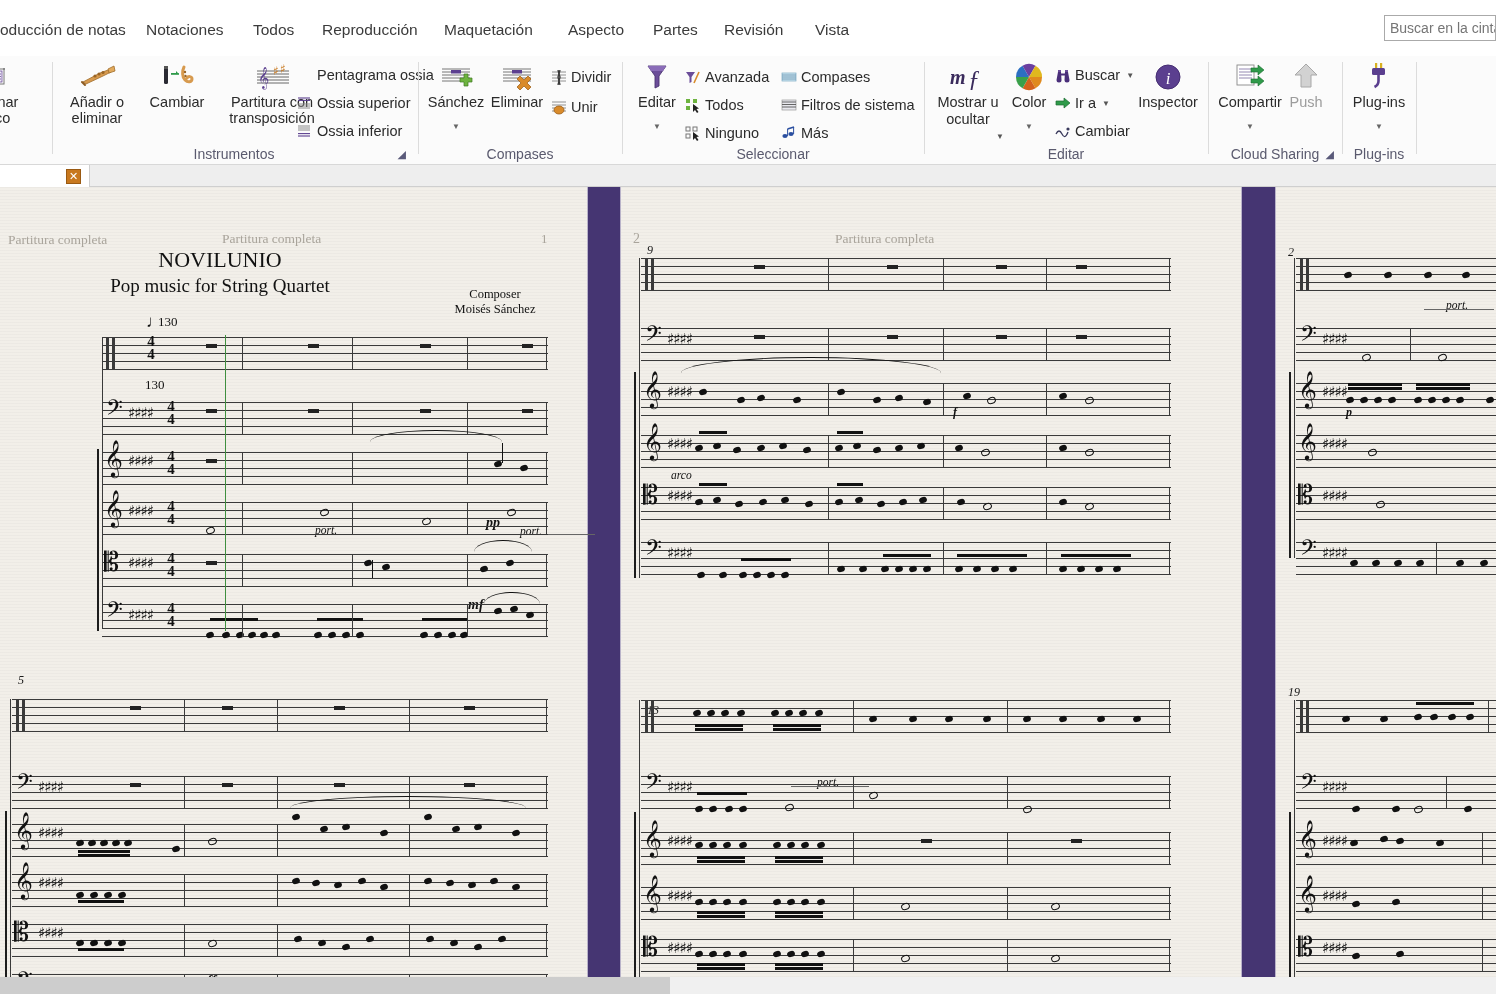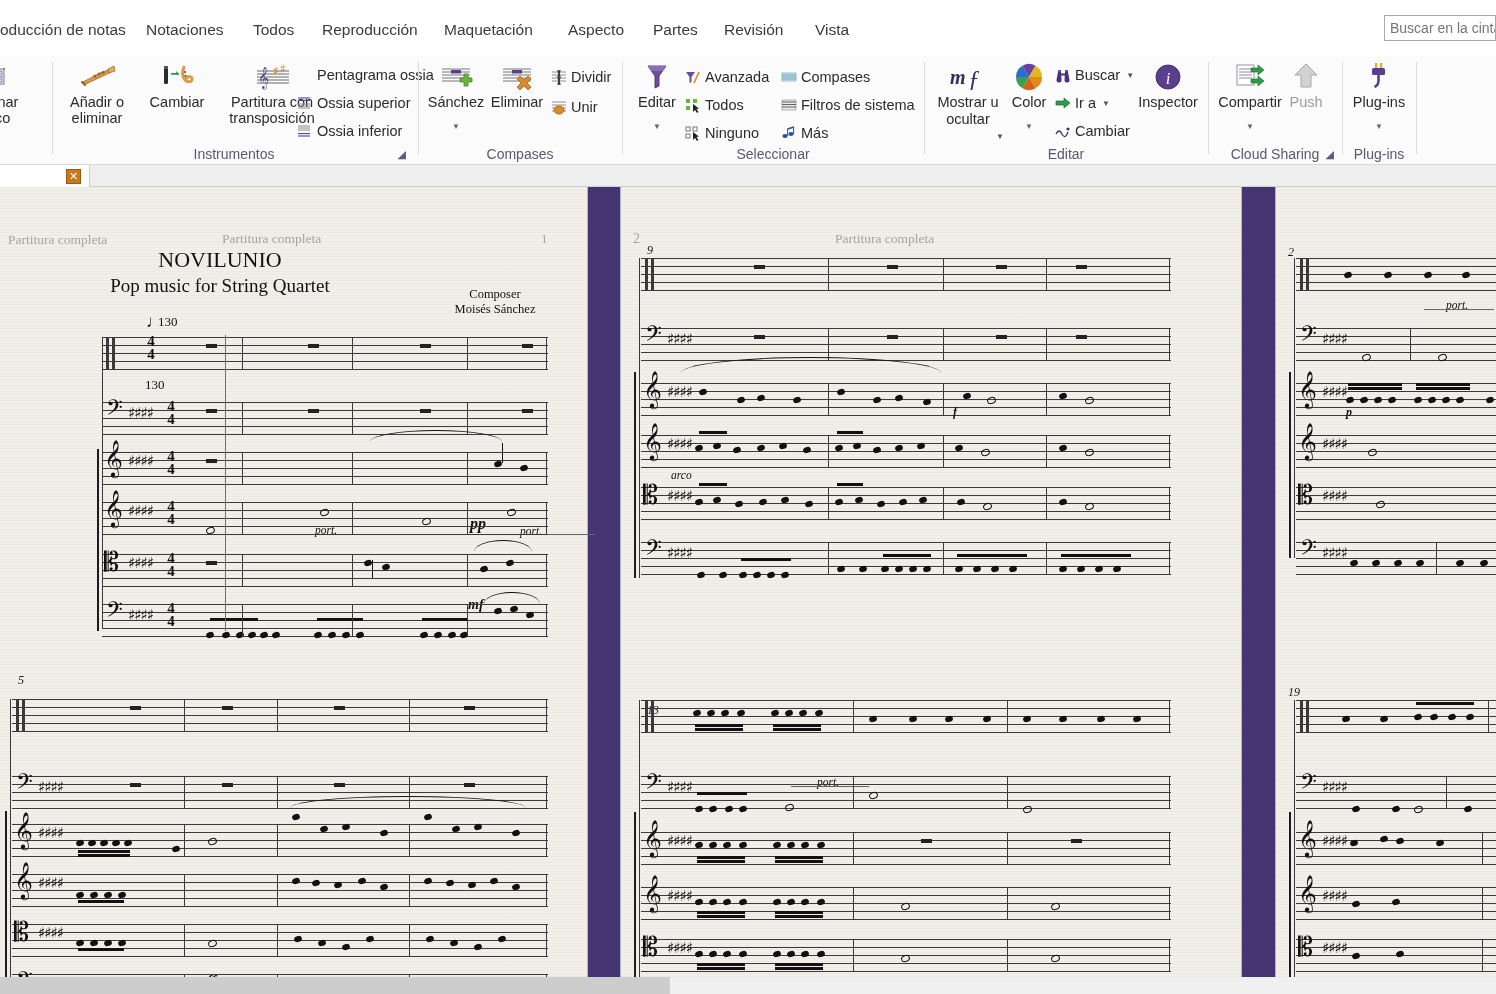--- a/index.html
+++ b/index.html
@@ -640,21 +640,21 @@
       <div class="slur" style="left:268px; top:-22px; width:132px"></div>
       <div class="bar" style="left:365px; top:0; height:33px"></div>
       <div class="nh" style="left:392px; top:9px"></div>
         <div class="stem" style="left:400px; top:-9px; height:20px"></div>
       <div class="nh" style="left:418px; top:13px"></div>
       <div class="bar" style="left:444px; top:0; height:33px"></div>
     </div>
 
     <div class="tech" style="left:455px; top:337px">port.</div>
     <div class="tech-line" style="left:393px; top:347px; width:158px"></div>
-    <div class="dyn" style="left:610px; top:328px; font-size:16px">pp</div>
+    <div class="dyn" style="left:626px; top:328px; font-size:14px">pp</div>
     <div class="tech" style="left:660px; top:338px">port.</div>
     <div class="tech-line" style="left:630px; top:347px; width:105px"></div>
     <div class="dyn" style="left:768px; top:330px">f</div>
 
     <div class="stave" style="left:242px; top:315px; width:446px">
       <div class="ln"></div>
         <div class="ln"></div>
         <div class="ln"></div>
         <div class="ln"></div>
         <div class="ln"></div>

